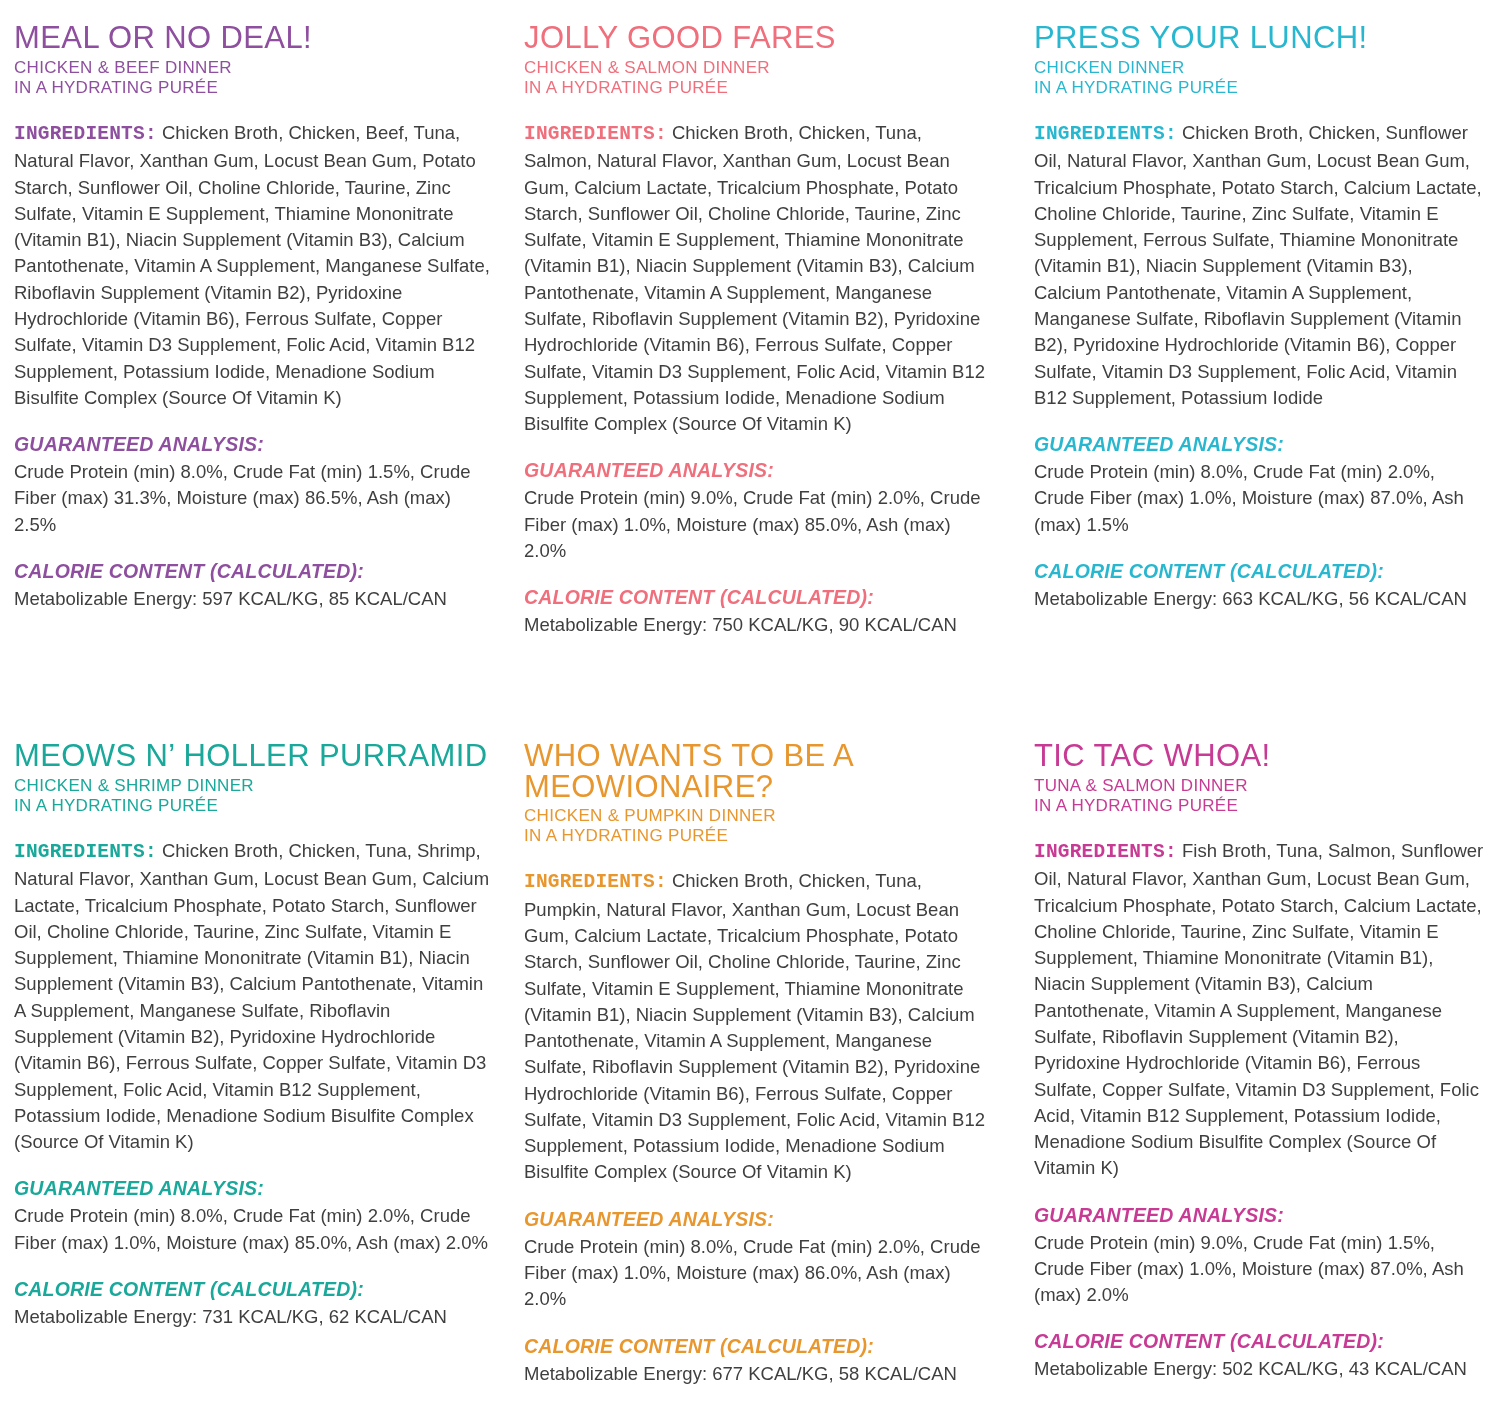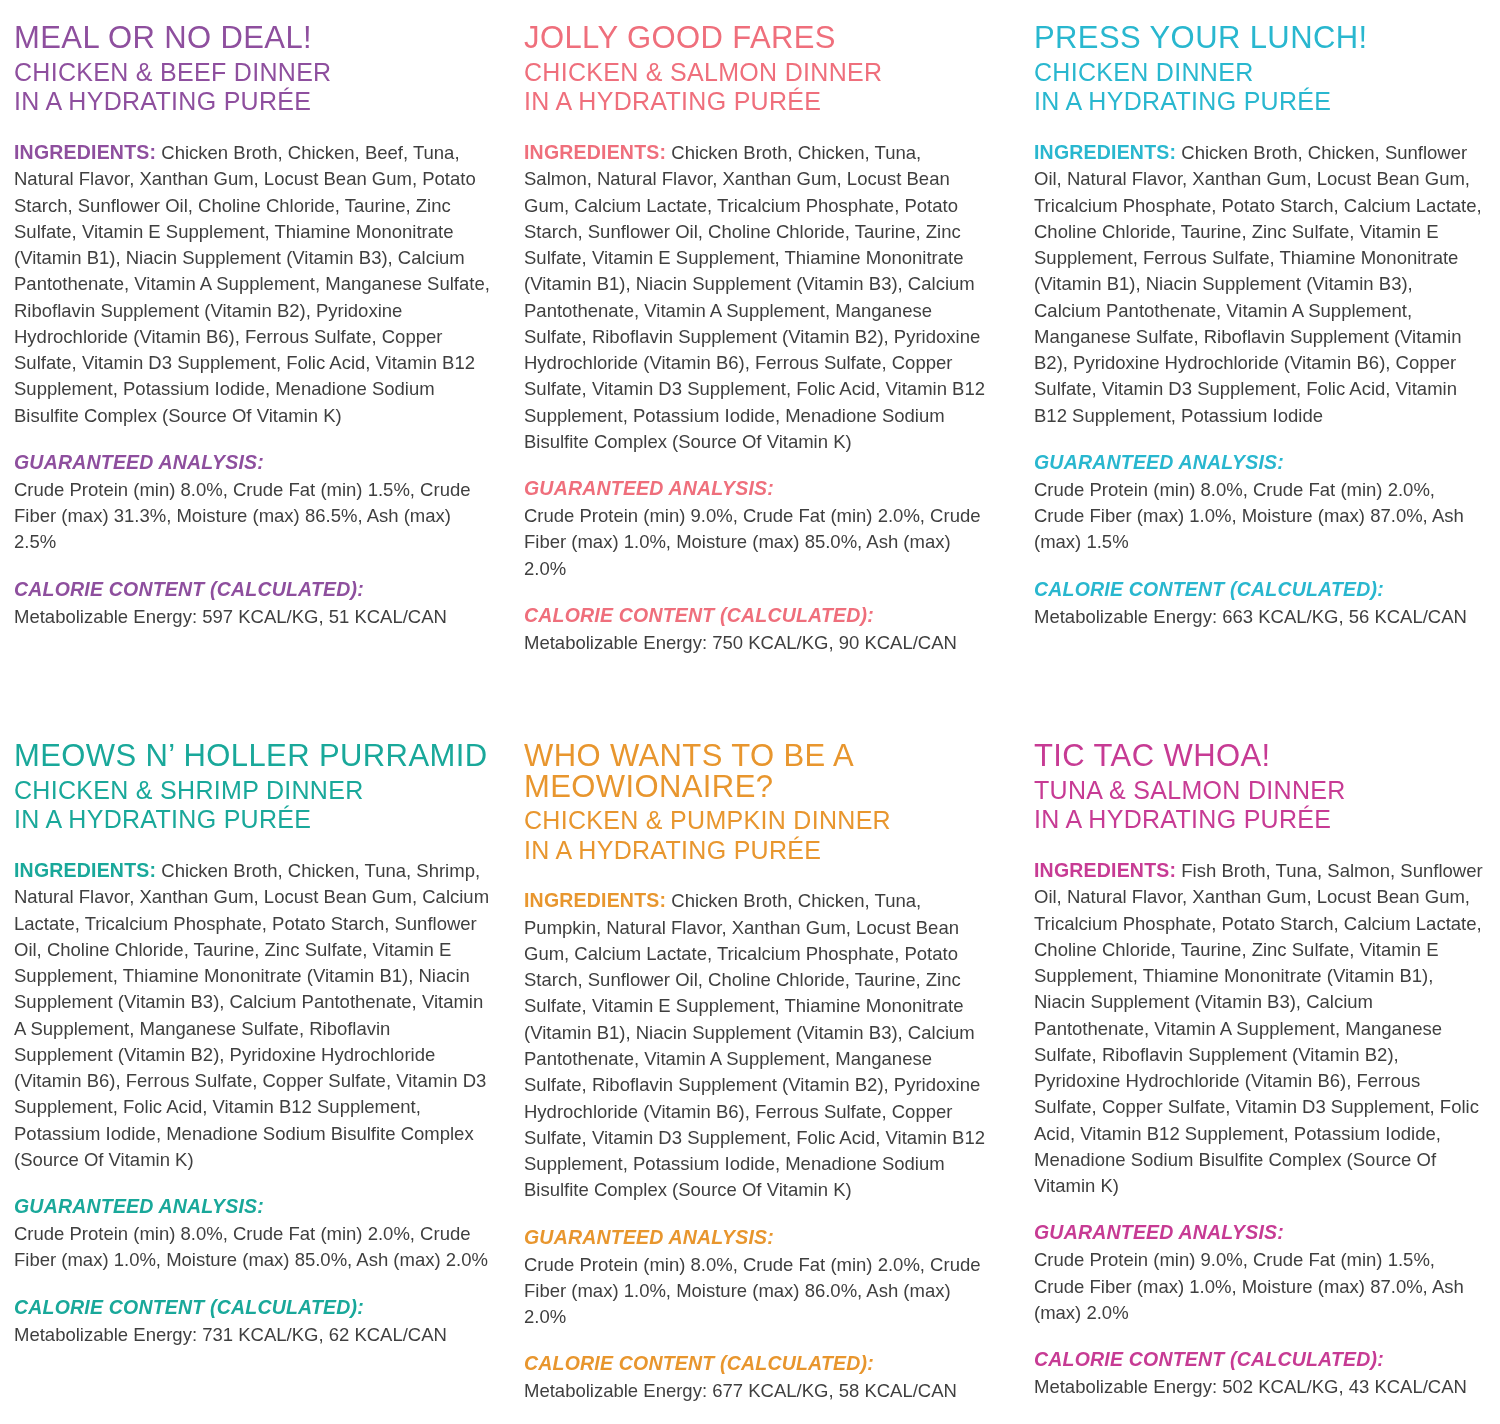--- a/index.html
+++ b/index.html
@@ -33,21 +33,21 @@
 
   .prod-title {
     font-size: 31px;
     line-height: 1.02;
     letter-spacing: 0.4px;
     font-weight: 400;
     margin: 0 0 4px 0;
     text-transform: uppercase;
   }
   .prod-sub {
-    font-size: 25px;
+    font-size: 17px;
     line-height: 1.18;
     letter-spacing: 0.3px;
     text-transform: uppercase;
     margin: 0;
   }
   .prod-sub .l2 { display: block; }
 
   .section-head {
     font-size: 19.5px;
     font-weight: 700;
@@ -63,20 +63,21 @@
     font-size: 18.5px;
     line-height: 1.42;
     color: #3f3f3f;
     margin: 0;
   }
   .inline-head {
     font-weight: 700;
     font-size: 19.5px;
     letter-spacing: 0.2px;
     text-transform: uppercase;
+    font-family: Liberation Mono, monospace;
   }
   .after-head {
     margin-top: 3px;
   }
 
   
   .c-purple .prod-title,
   .c-purple .section-head,
   .c-purple .inline-head,
   .c-purple .prod-sub { color: #8e4f9e; }
@@ -124,21 +125,21 @@
       <p class="body-text"><span class="inline-head">INGREDIENTS:</span> <span>Chicken Broth, Chicken, Beef, Tuna, Natural Flavor, Xanthan Gum, Locust Bean Gum, Potato Starch, Sunflower Oil, Choline Chloride, Taurine, Zinc Sulfate, Vitamin E Supplement, Thiamine Mononitrate (Vitamin B1), Niacin Supplement (Vitamin B3), Calcium Pantothenate, Vitamin A Supplement, Manganese Sulfate, Riboflavin Supplement (Vitamin B2), Pyridoxine Hydrochloride (Vitamin B6), Ferrous Sulfate, Copper Sulfate, Vitamin D3 Supplement, Folic Acid, Vitamin B12 Supplement, Potassium Iodide, Menadione Sodium Bisulfite Complex (Source Of Vitamin K)</span></p>
     </div>
 
     <div class="block">
       <p class="section-head">GUARANTEED ANALYSIS:</p>
       <p class="body-text after-head">Crude Protein (min) 8.0%, Crude Fat (min) 1.5%, Crude Fiber (max) 31.3%, Moisture (max) 86.5%, Ash (max) 2.5%</p>
     </div>
 
     <div class="block">
       <p class="section-head">CALORIE CONTENT (CALCULATED):</p>
-      <p class="body-text after-head">Metabolizable Energy: 597 KCAL/KG, 51 KCAL/CAN</p>
+      <p class="body-text after-head">Metabolizable Energy: 597 KCAL/KG, 85 KCAL/CAN</p>
     </div>
   </div>
 
   <div class="panel col2 c-coral">
     <h1 class="prod-title">JOLLY GOOD FARES</h1>
     <p class="prod-sub">
       <span class="l1">CHICKEN &amp; SALMON DINNER</span>
       <span class="l2">IN A HYDRATING PURÉE</span>
     </p>
 

